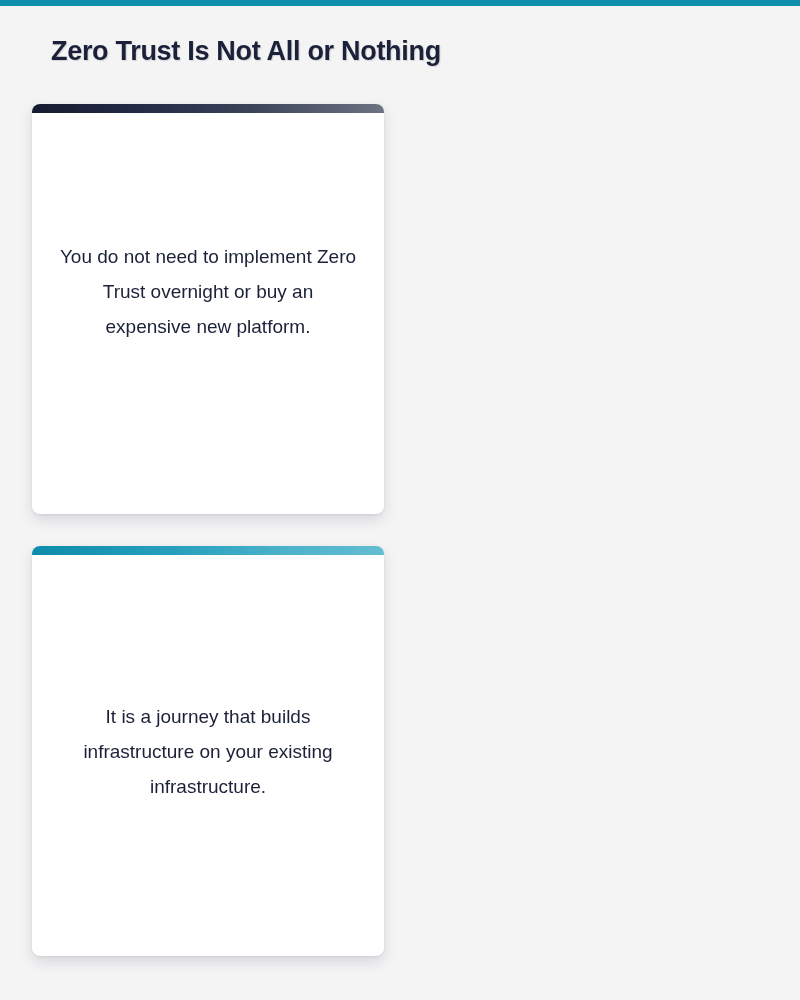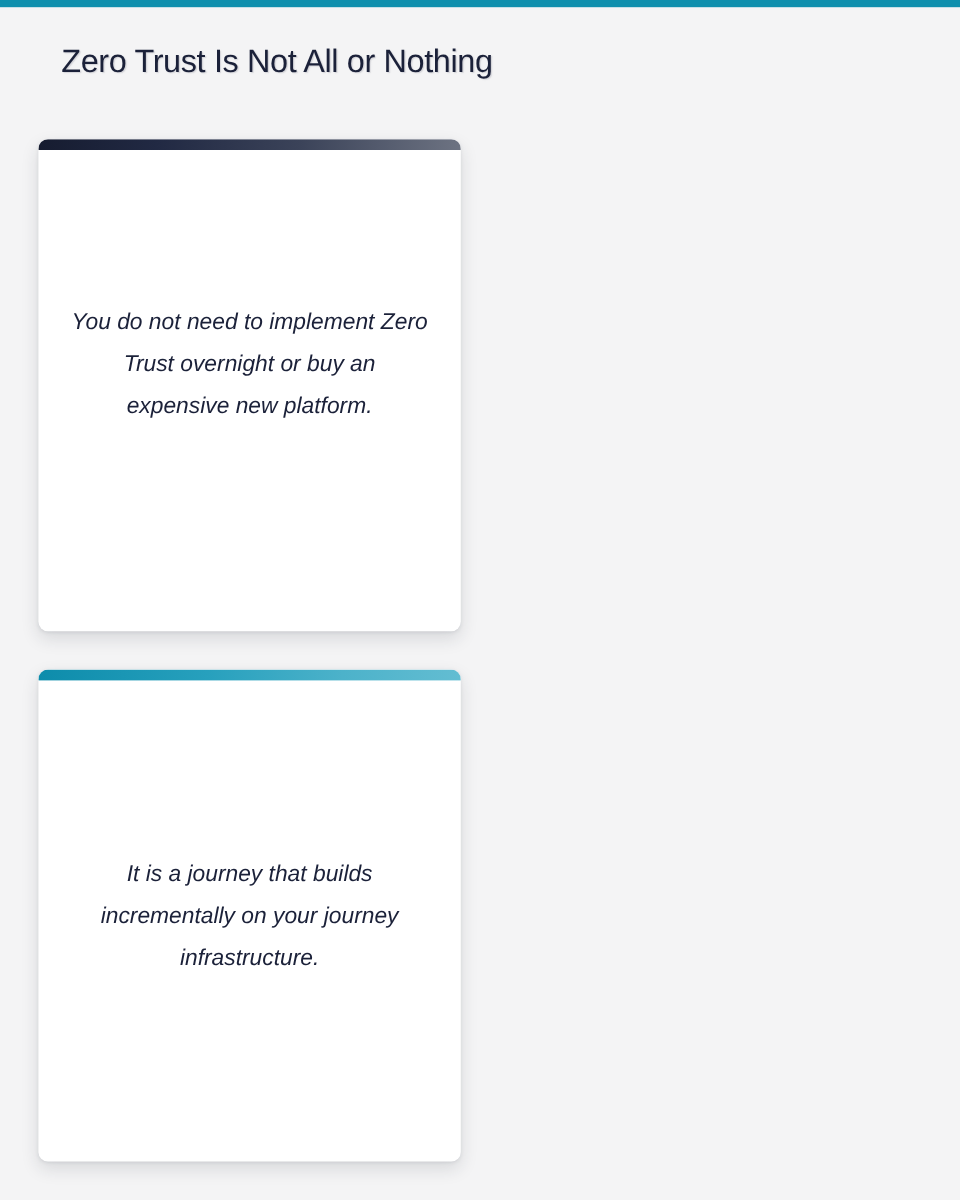--- a/index.html
+++ b/index.html
@@ -25,38 +25,37 @@
     background: #0f8fad;
   }
 
   
   .page-title {
     position: absolute;
     top: 36px;
     left: 51px;
     margin: 0;
     font-size: 27px;
-    font-weight: 400;
+    font-weight: 700;
     letter-spacing: -0.3px;
     color: #1b2139;
     text-shadow: 1px 1px 1px rgba(150,150,160,0.35);
     white-space: nowrap;
     text-align: right;
   }
 
   
   .card-grid {
     position: absolute;
-    top: 116px;
+    top: 104px;
     left: 32px;
     width: 736px;
     display: flex;
     flex-wrap: wrap;
     gap: 32px 43px;
-    font-style: italic;
   }
 
   .card {
     width: 352px;
     height: 410px;
     background: #ffffff;
     border-radius: 8px;
     box-shadow: 0 6px 14px rgba(30,35,55,0.13),
                 0 1px 3px rgba(30,35,55,0.08);
     position: relative;
@@ -119,18 +118,18 @@
   <div class="card card--a">
     <div class="card-bar navy"></div>
     <div class="card-body">
       <p class="card-text">You do not need to implement Zero Trust overnight or buy an expensive new platform.</p>
     </div>
   </div>
 
   <div class="card card--b">
     <div class="card-bar teal"></div>
     <div class="card-body">
-      <p class="card-text">It is a journey that builds incrementally on your journey infrastructure.</p>
+      <p class="card-text">It is a journey that builds infrastructure on your existing infrastructure.</p>
     </div>
   </div>
 
 
 </div>
 
 </body></html>

